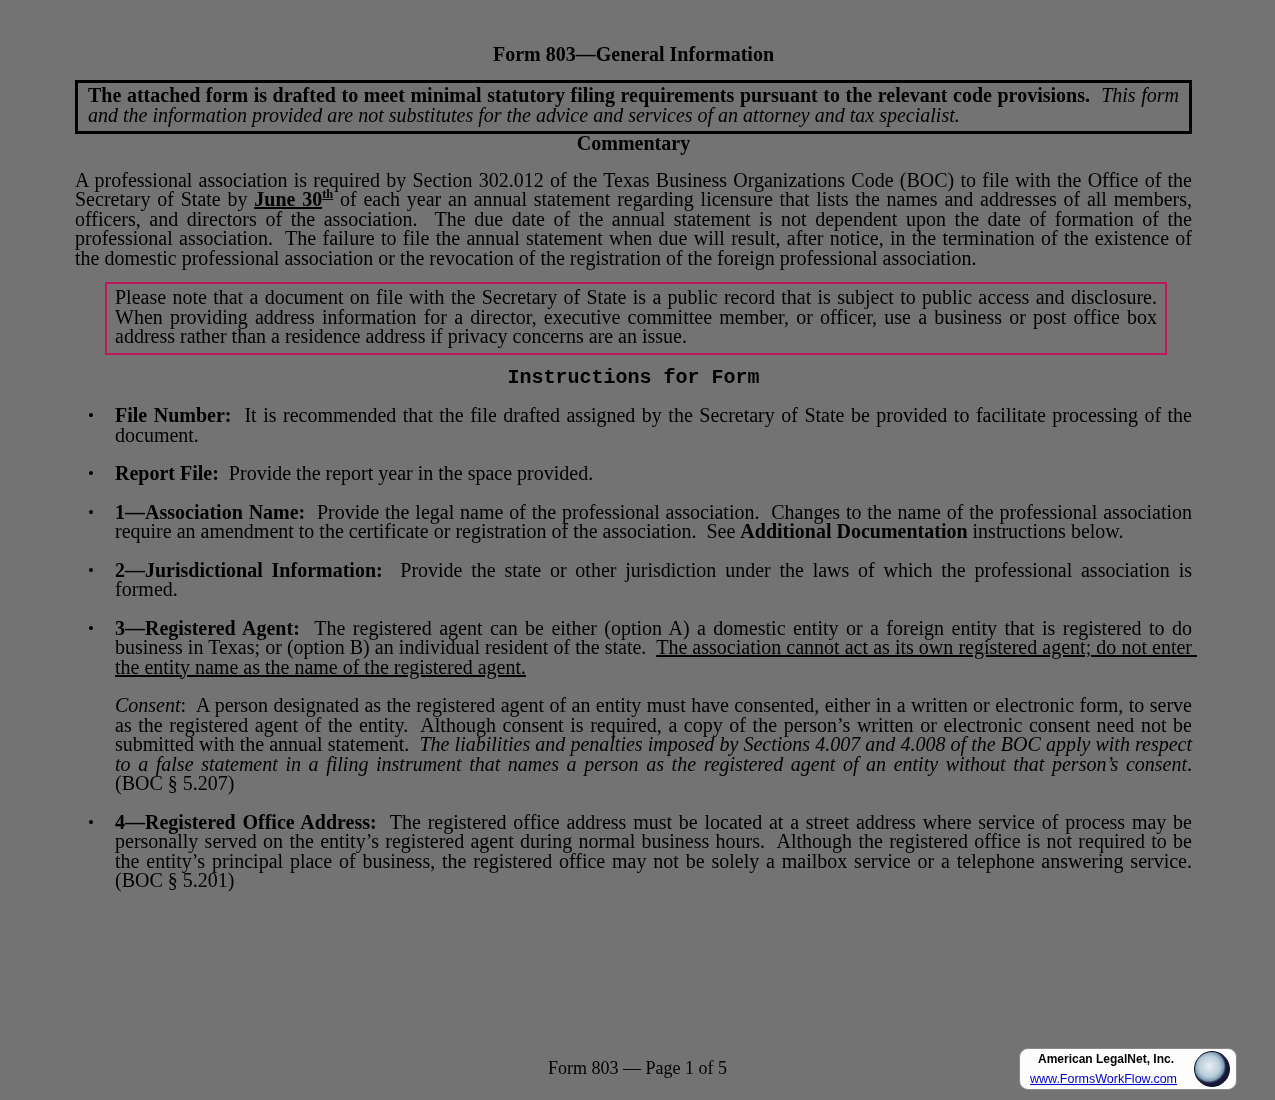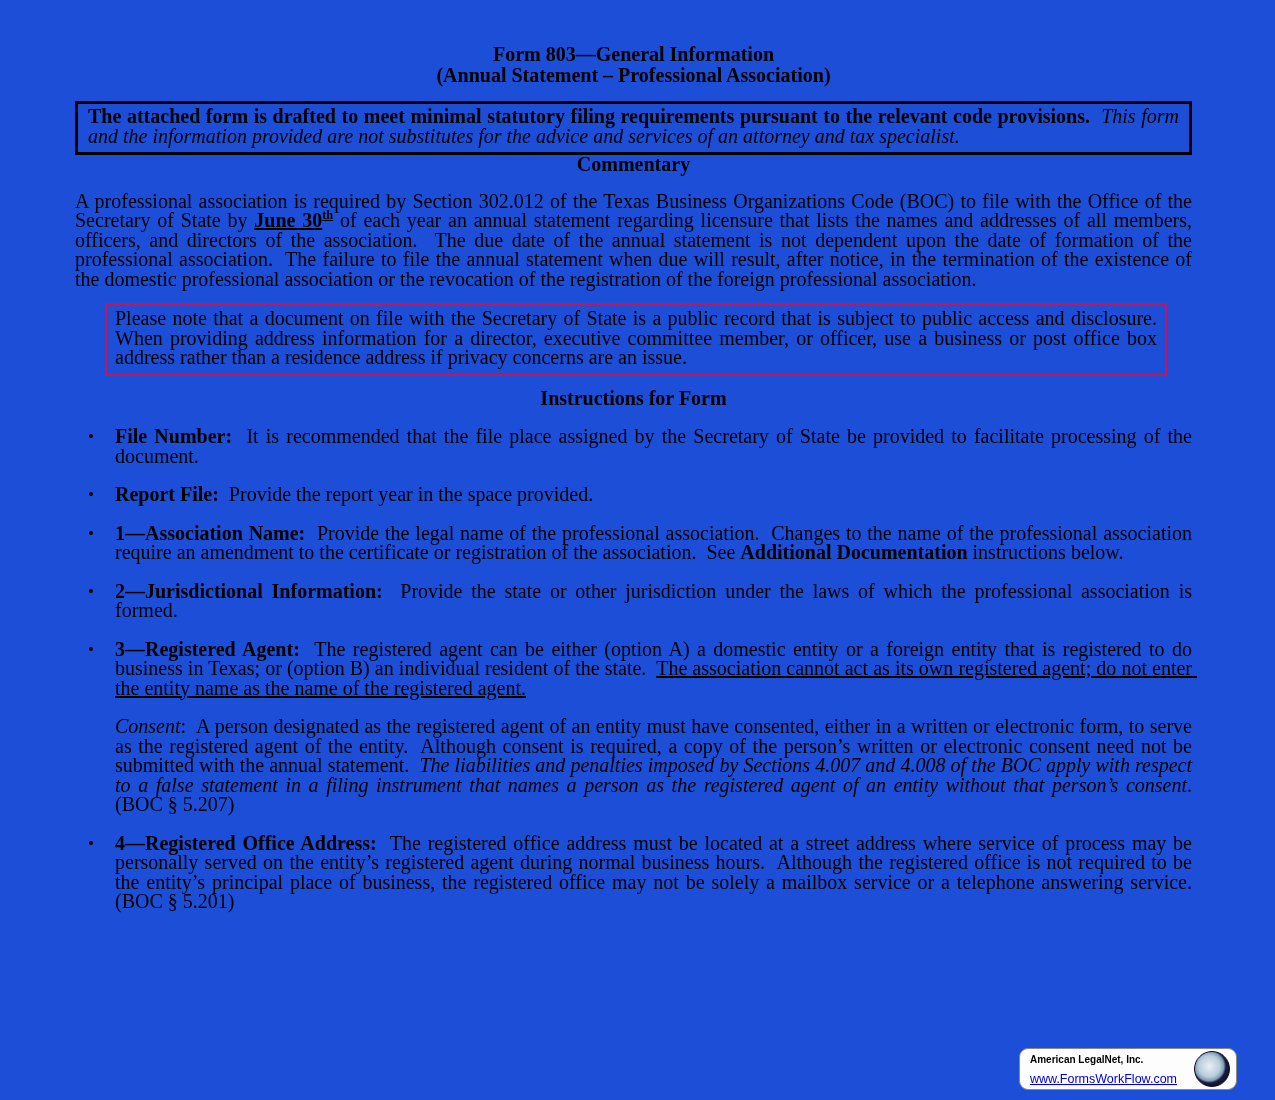--- a/index.html
+++ b/index.html
@@ -1,19 +1,19 @@
 <!DOCTYPE html>
 <html><head>
 <meta charset="utf-8">
 <style>
   html,body{margin:0;padding:0;background:#ffffff;}
   .page{
     position:relative;
     width:1275px;height:1100px;
-    background:#1d4ed8;
+    background:#737373;
     color:#000000;
     font-family:"Liberation Serif","DejaVu Serif",serif;
     font-size:20px;
     line-height:19.5px;
     overflow:hidden;
     box-sizing:border-box;
     padding:44px 83px 0 75px;
   }
   .rb{font-weight:bold;margin-top:16px;}
   .ri{font-style:italic;}
@@ -28,21 +28,21 @@
   }
   .section-heading{
     text-align:center;font-weight:bold;
   }
   .commentary-par{margin-top:17px;}
   .record-box{
     border:2px solid #be185d;
     margin:14px 25px 0 30px;
     padding:4px 8px 6px 8px;
   }
-  .instructions-heading{margin-top:13px;}
+  .instructions-heading{margin-top:13px;font-family:Liberation Mono, monospace;}
   .bullet-row{display:flex;margin-top:19px;}
   .bullet-marker{
     width:40px;flex:0 0 40px;
     padding-left:13px;box-sizing:border-box;
     font-size:17px;
   }
   .bullet-text{flex:1 1 auto;}
   .consent-par{margin:19px 0 0 40px;}
   .footer-pagenum{
     position:absolute;left:0;right:0;bottom:22px;
@@ -51,56 +51,55 @@
   .badge{
     position:absolute;right:38px;bottom:10px;
     width:218px;height:42px;
     border:1px solid #888;border-radius:9px;
     background:#fdfdfd;
     display:flex;align-items:center;
     box-sizing:border-box;
     padding:2px 6px 2px 10px;
   }
   .badge-text{flex:1 1 auto;font-family:"Liberation Sans","DejaVu Sans",sans-serif;}
-  .badge-company{font-size:10px;font-weight:bold;color:#000;line-height:15px;}
+  .badge-company{font-size:12px;font-weight:bold;color:#000;line-height:15px;margin-left:8px;}
   .badge-link{font-size:12.5px;color:#0000cc;text-decoration:underline;line-height:15px;cursor:pointer;}
   .globe{
     flex:0 0 36px;width:36px;height:36px;border-radius:50%;
     background:radial-gradient(circle at 42% 42%, #e8eef4 0%, #b9cddb 38%, #7d9cb4 52%, #1a1a3c 60%, #05051a 100%);
     border:1px solid #0a0a20;
     box-sizing:border-box;
   }
 </style>
 </head>
 <body>
 
 <div class="page">
 
   <div class="title-line">Form 803—General Information</div>
-  <div class="title-line">(Annual Statement – Professional Association)</div>
 
   <div class="notice-box">
     <div class="runs"><span class="rb">The attached form is drafted to meet minimal statutory filing requirements pursuant to the relevant code provisions.</span><span>  </span><span class="ri">This form and the information provided are not substitutes for the advice and services of an attorney and tax specialist.</span></div>
   </div>
 
   <div class="section-heading">Commentary</div>
 
   <div class="runs commentary-par"><span>A professional association is required by Section 302.012 of the Texas Business Organizations Code (BOC) to file with the Office of the Secretary of State by </span><span class="rb ru">June 30</span><sup class="rb ru">th</sup><span> of each year an annual statement regarding licensure that lists the names and addresses of all members, officers, and directors of the association.  The due date of the annual statement is not dependent upon the date of formation of the professional association.  The failure to file the annual statement when due will result, after notice, in the termination of the existence of the domestic professional association or the revocation of the registration of the foreign professional association.</span></div>
 
   <div class="record-box">
     <div class="runs">Please note that a document on file with the Secretary of State is a public record that is subject to public access and disclosure.  When providing address information for a director, executive committee member, or officer, use a business or post office box address rather than a residence address if privacy concerns are an issue.</div>
   </div>
 
   <div class="section-heading instructions-heading">Instructions for Form</div>
 
   <div>
 
     <div class="bullet-row">
       <span class="bullet-marker">•</span>
-      <div class="bullet-text runs"><span class="rb">File Number:</span><span>  It is recommended that the file place assigned by the Secretary of State be provided to facilitate processing of the document.</span></div>
+      <div class="bullet-text runs"><span class="rb">File Number:</span><span>  It is recommended that the file drafted assigned by the Secretary of State be provided to facilitate processing of the document.</span></div>
     </div>
 
     <div class="bullet-row">
       <span class="bullet-marker">•</span>
       <div class="bullet-text runs"><span class="rb">Report File:</span><span>  Provide the report year in the space provided.</span></div>
     </div>
 
     <div class="bullet-row">
       <span class="bullet-marker">•</span>
       <div class="bullet-text runs"><span class="rb">1—Association Name:</span><span>  Provide the legal name of the professional association.  Changes to the name of the professional association require an amendment to the certificate or registration of the association.  See </span><span class="rb">Additional Documentation</span><span> instructions below.</span></div>
@@ -118,20 +117,21 @@
 
     <div class="consent-par runs"><span class="ri">Consent</span><span>:  A person designated as the registered agent of an entity must have consented, either in a written or electronic form, to serve as the registered agent of the entity.  Although consent is required, a copy of the person’s written or electronic consent need not be submitted with the annual statement.  </span><span class="ri">The liabilities and penalties imposed by Sections 4.007 and 4.008 of the BOC apply with respect to a false statement in a filing instrument that names a person as the registered agent of an entity without that person’s consent</span><span>.  (BOC § 5.207)</span></div>
 
     <div class="bullet-row">
       <span class="bullet-marker">•</span>
       <div class="bullet-text runs"><span class="rb">4—Registered Office Address:</span><span>  The registered office address must be located at a street address where service of process may be personally served on the entity’s registered agent during normal business hours.  Although the registered office is not required to be the entity’s principal place of business, the registered office may not be solely a mailbox service or a telephone answering service.  (BOC § 5.201)</span></div>
     </div>
 
   </div>
 
+  <div class="footer-pagenum">Form 803 — Page 1 of 5</div>
 
   <div class="badge">
     <div class="badge-text">
       <div class="badge-company">American LegalNet, Inc.</div>
       <a class="badge-link">www.FormsWorkFlow.com</a>
     </div>
     <div class="globe"></div>
   </div>
 
 </div>

